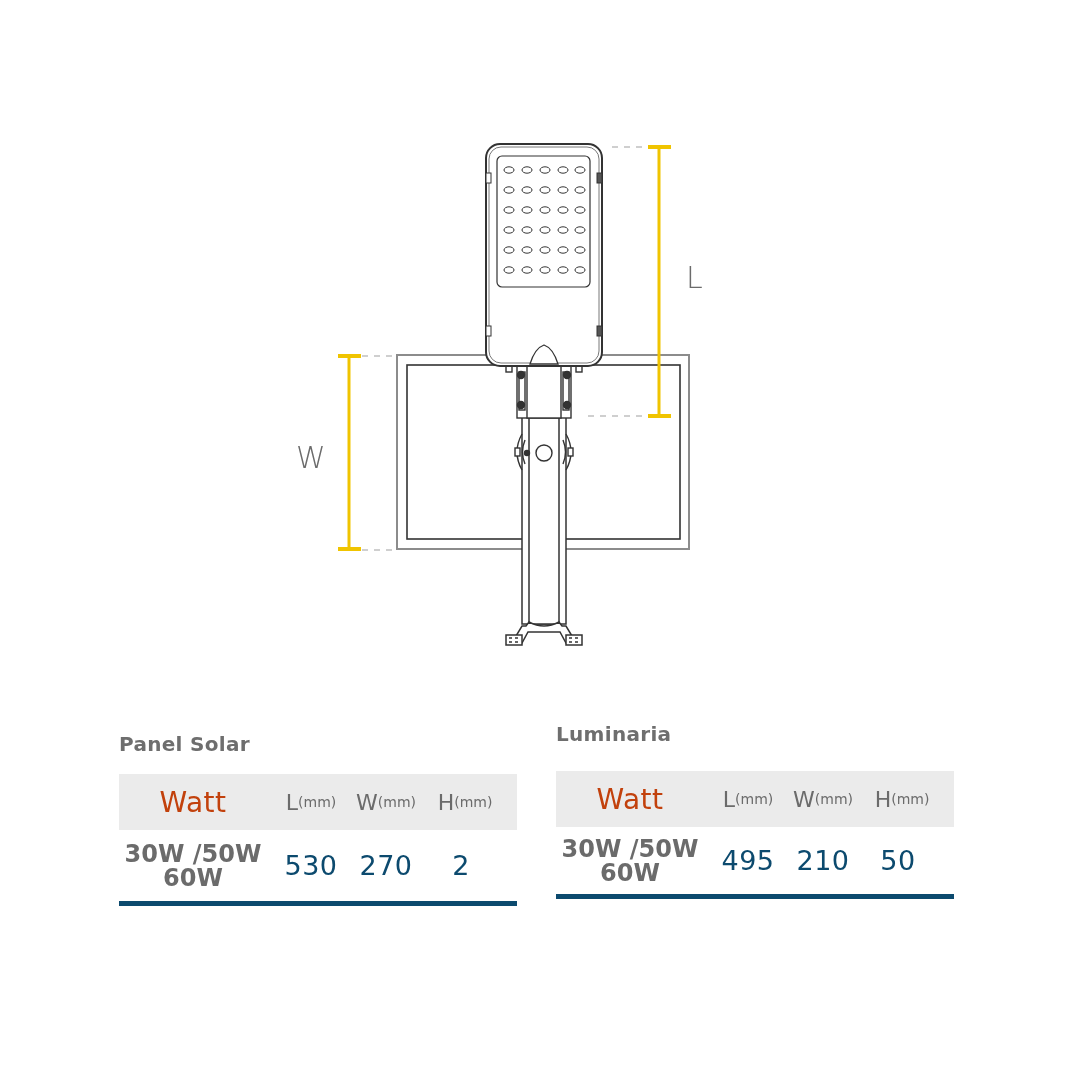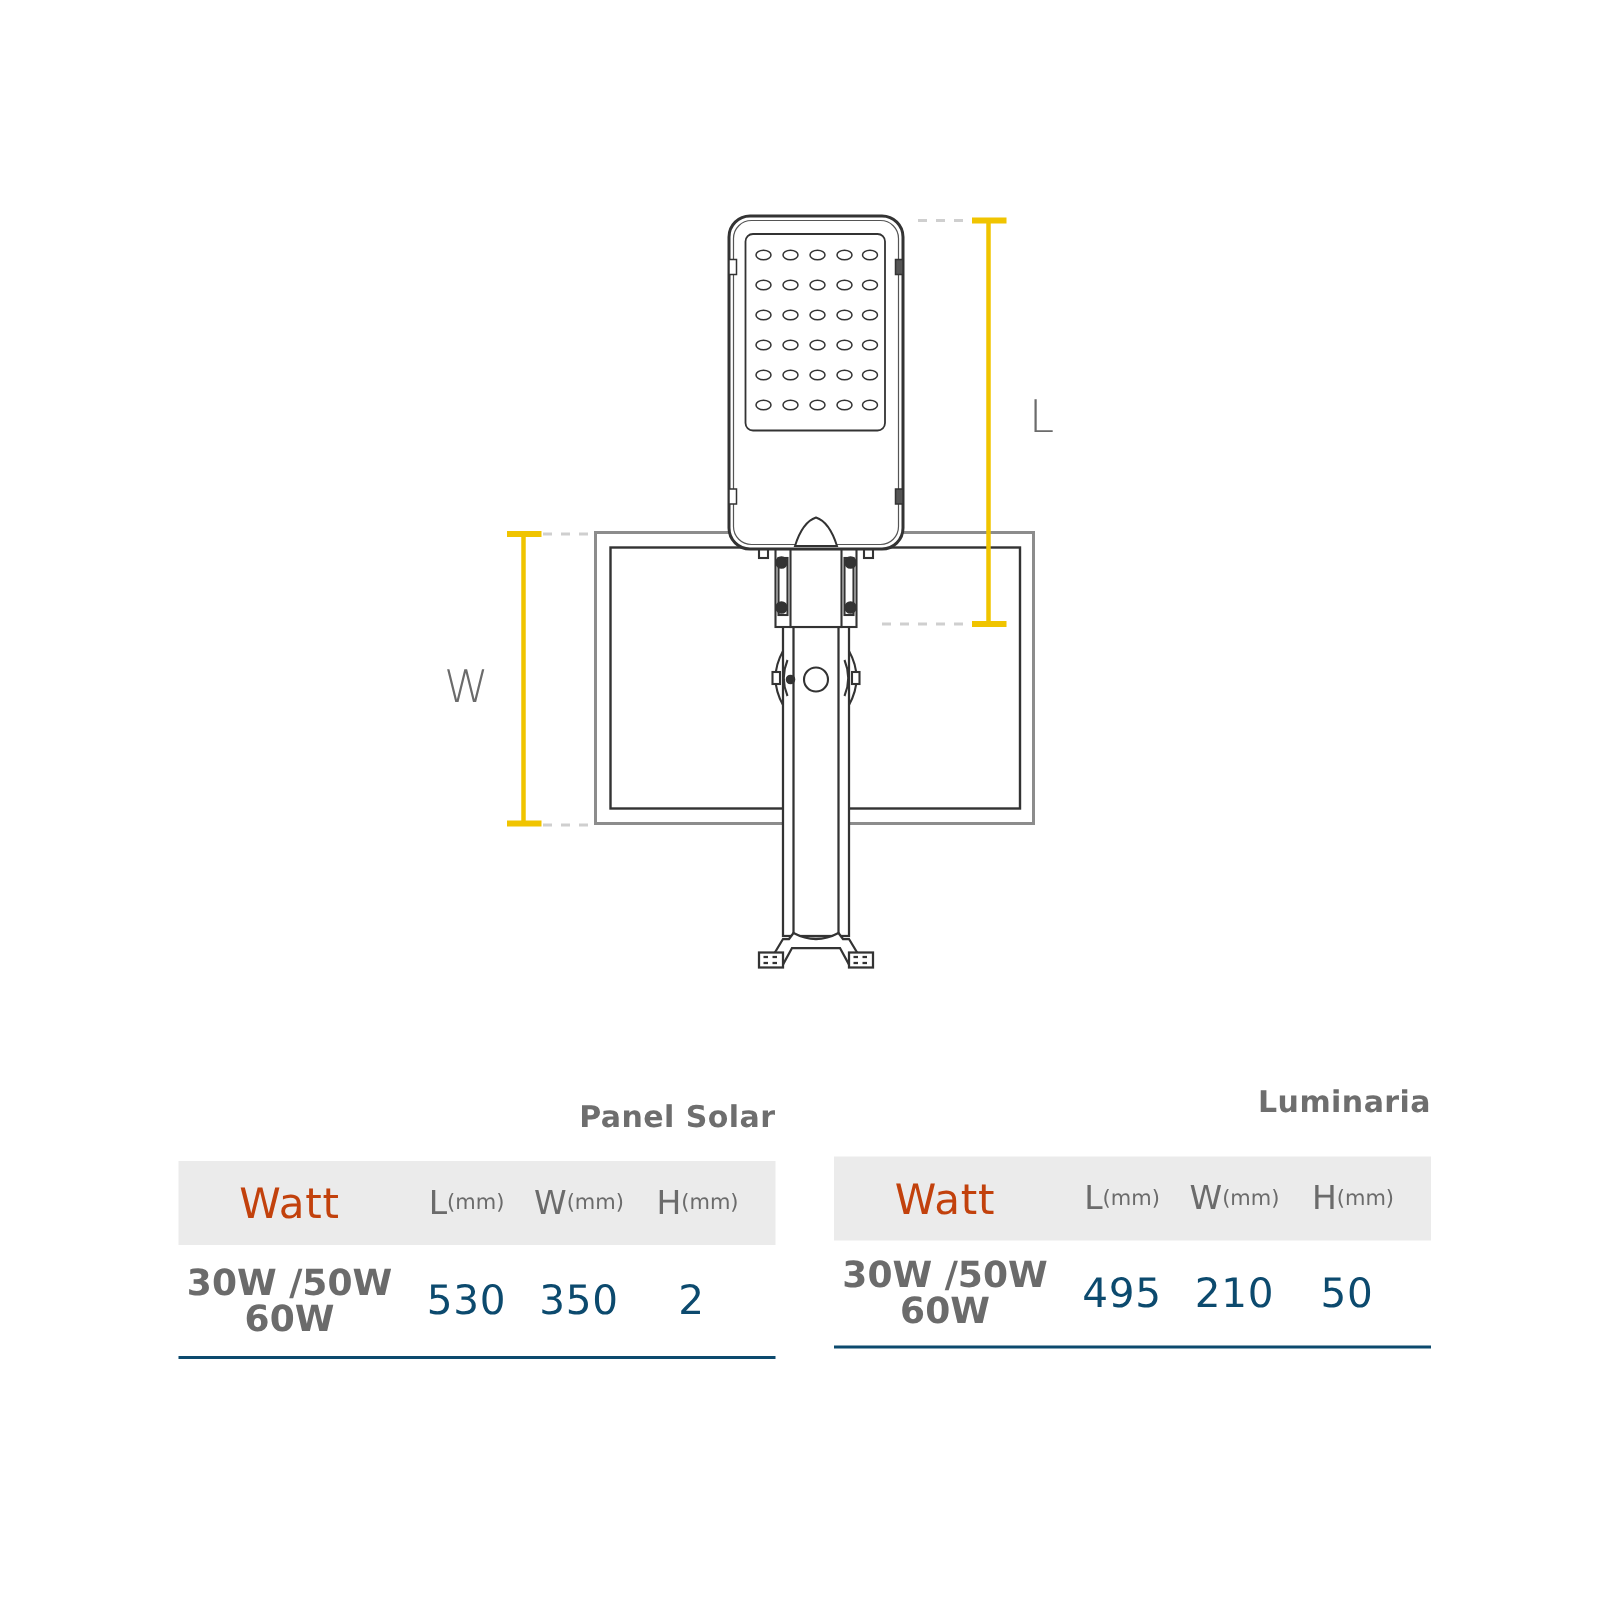--- a/index.html
+++ b/index.html
@@ -2,23 +2,23 @@
 <html><head>
   <meta charset="utf-8">
   <style>
     * { margin: 0; padding: 0; box-sizing: border-box; }
     html, body { width: 1080px; height: 1080px; background: #ffffff; overflow: hidden; }
     body { position: relative; font-family: "DejaVu Sans", "Liberation Sans", sans-serif; color: #6b6b6b; }
     #diagram { position: absolute; left: 0; top: 0; width: 1080px; height: 700px; }
     .dim-label { font-family: "DejaVu Sans", sans-serif; font-size: 30px; fill: #6b6b6b; font-weight: 300; }
 
     .spec-table { position: absolute; }
-    .spec-title { position: absolute; width: 100%; text-align: right; font-size: 20px; font-weight: bold; color: #6e6e6e; letter-spacing: 0.3px; }
+    .spec-title { position: absolute; width: 100%; text-align: left; font-size: 20px; font-weight: bold; color: #6e6e6e; letter-spacing: 0.3px; }
     .spec-head { position: absolute; left: 0; width: 100%; height: 56px; background: #ebebeb; }
-    .spec-row { position: absolute; left: 0; width: 100%; height: 76px; border-bottom: 2px solid #0c4a6e; }
+    .spec-row { position: absolute; left: 0; width: 100%; height: 76px; border-bottom: 5px solid #0c4a6e; }
     .cell { position: absolute; top: 0; height: 100%; display: flex; align-items: center; justify-content: center; text-align: center; }
     .head-watt { font-size: 28px; color: #c2410c; letter-spacing: 0.5px; }
     .head-dim { font-size: 22px; color: #6b6b6b; }
     .head-dim .unit { font-size: 14px; }
     .row-watt { font-size: 24px; font-weight: bold; color: #6b6b6b; line-height: 24px; }
     .row-val { font-size: 27px; color: #0c4a6e; letter-spacing: 0.5px; }
   </style>
 </head>
 <body>
 
@@ -152,21 +152,21 @@
       <span>H</span>
         <span class="unit">(mm)</span>
     </div>
   </div>
   <div class="spec-row" style="top:102px;">
     <div class="cell row-watt" style="left:0; width:148px; flex-direction:column;">
       <span>30W /50W</span>
       <span>60W</span>
     </div>
     <div class="cell row-val" style="left:158px; width:68px;">530</div>
-    <div class="cell row-val" style="left:230px; width:74px;">350</div>
+    <div class="cell row-val" style="left:230px; width:74px;">270</div>
     <div class="cell row-val" style="left:310px; width:64px;">2</div>
   </div>
 </div>
 
 <div class="spec-table" style="left:556px; top:720px; width:398px; height:180px;">
   <div class="spec-title" style="top:2px;">Luminaria</div>
   <div class="spec-head" style="top:51px;">
     <div class="cell head-watt" style="left:0; width:148px;">Watt</div>
     <div class="cell head-dim" style="left:158px; width:68px;">
       <span>L</span>

